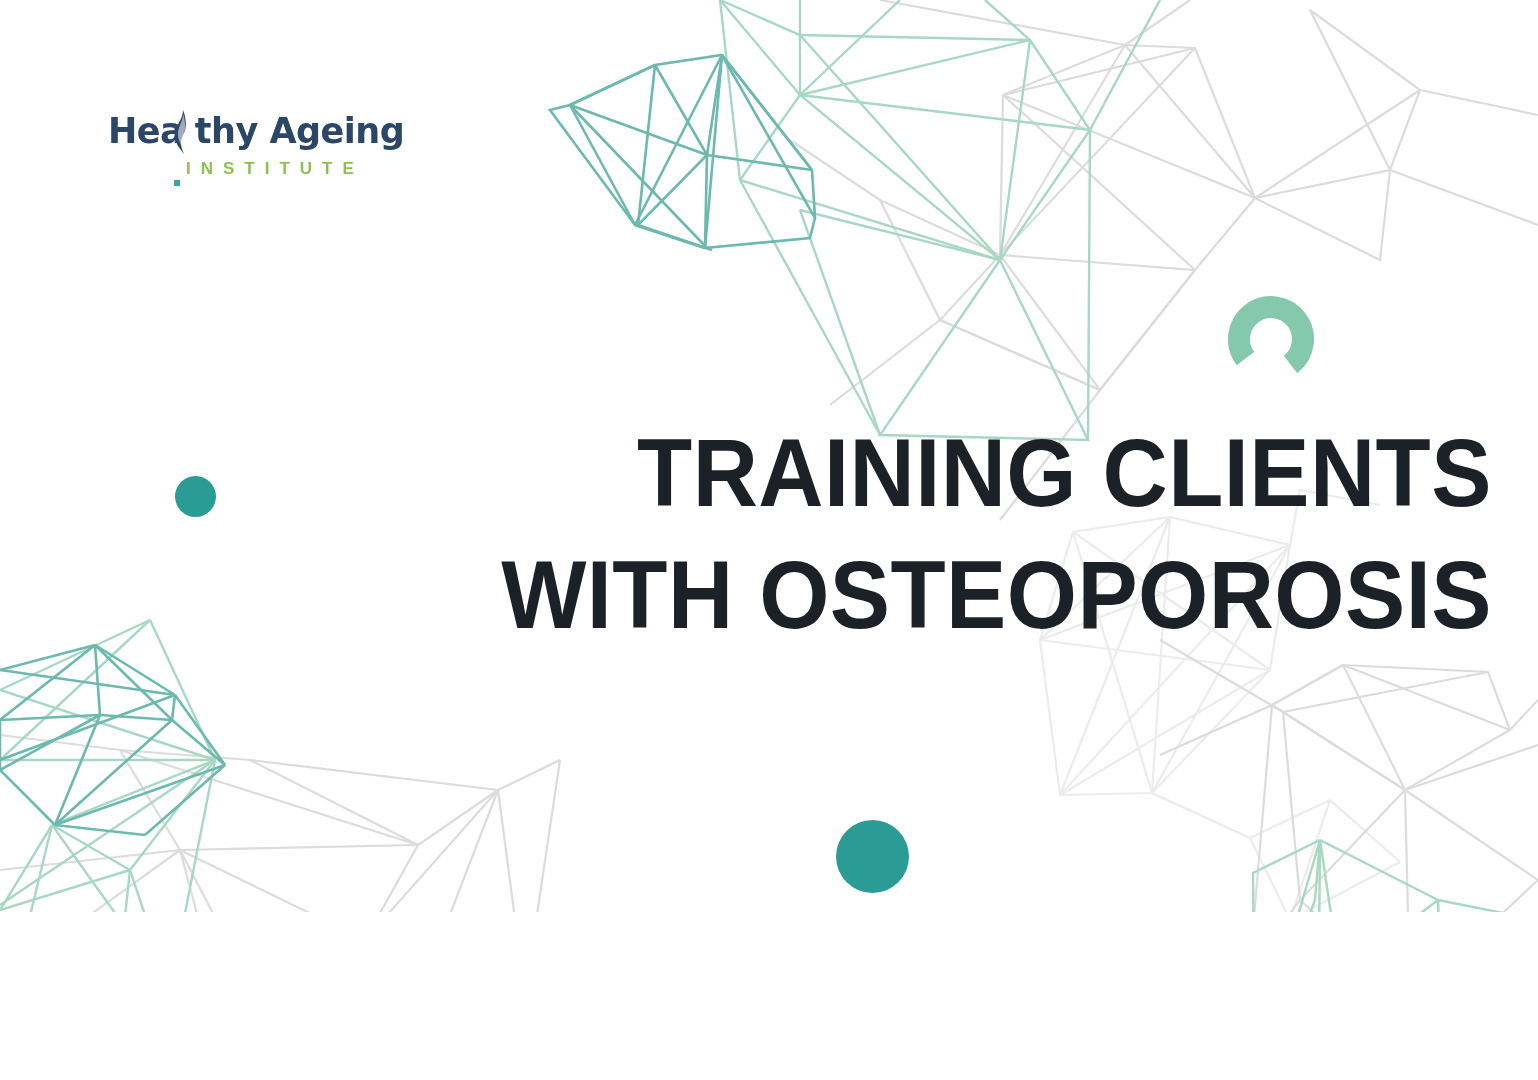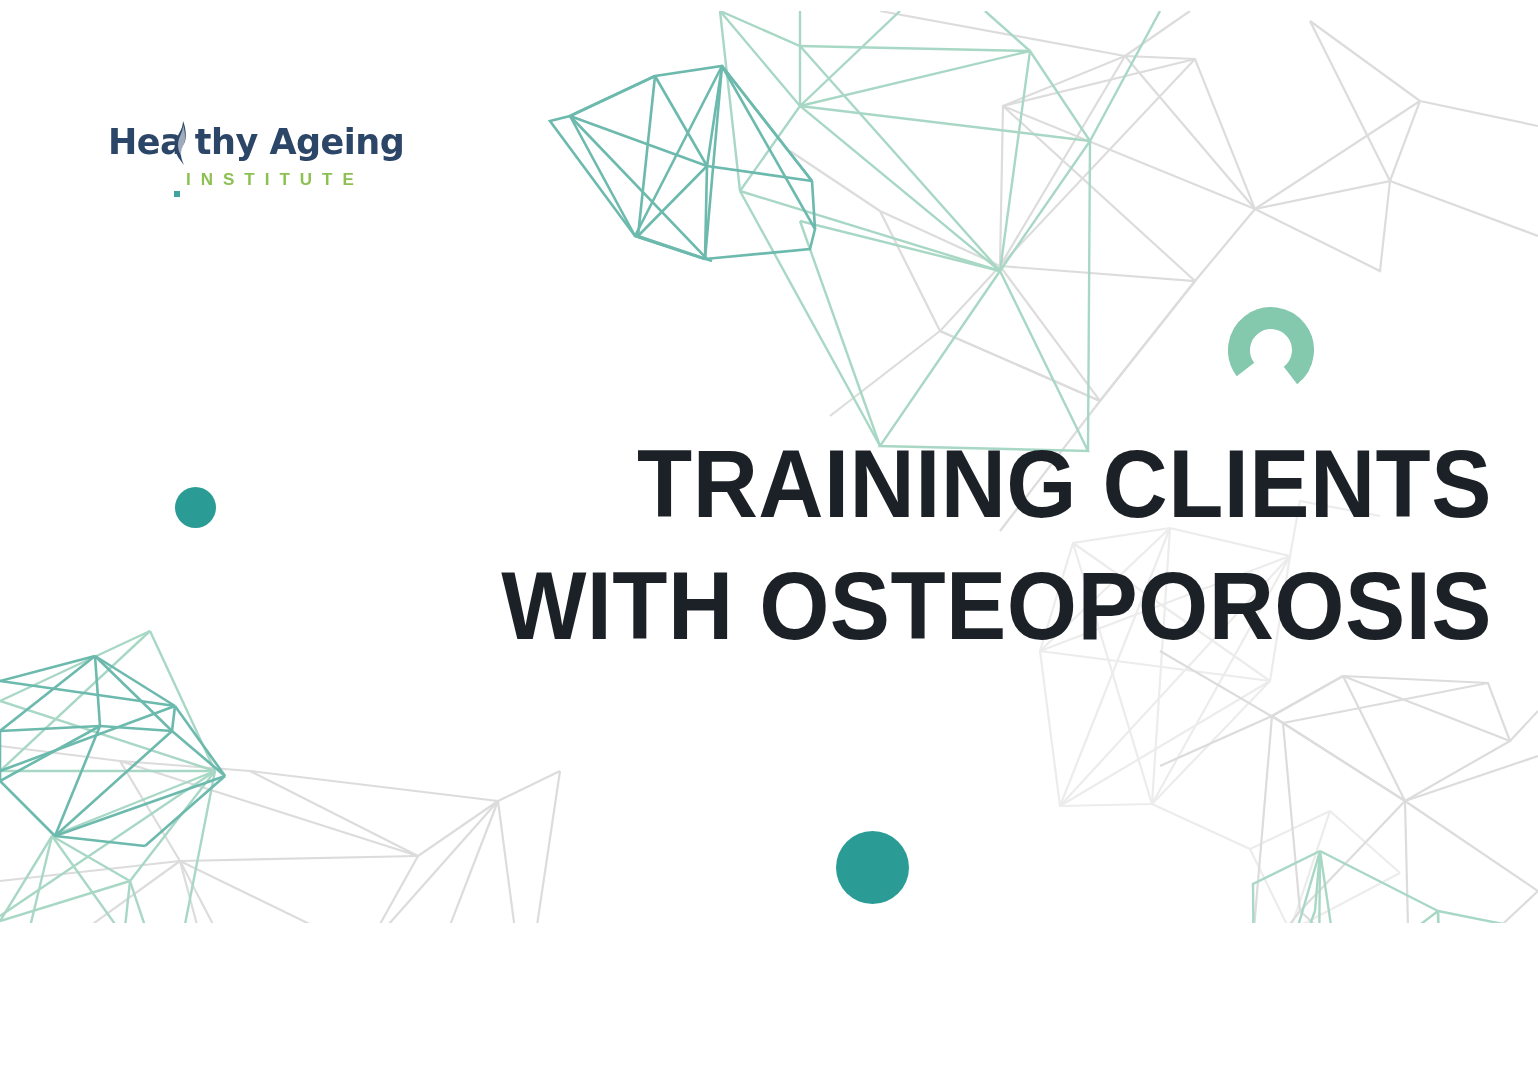--- a/index.html
+++ b/index.html
@@ -7,21 +7,20 @@
     padding: 0;
     background: #ffffff;
   }
   #slide {
     position: relative;
     width: 1538px;
     height: 912px;
     background: #ffffff;
     overflow: hidden;
     font-family: "Liberation Sans", sans-serif;
-    margin-top: 11px;
   }
 
   
   .poly-layer {
     position: absolute;
     inset: 0;
     width: 1538px;
     height: 1080px;
     pointer-events: none;
   }

